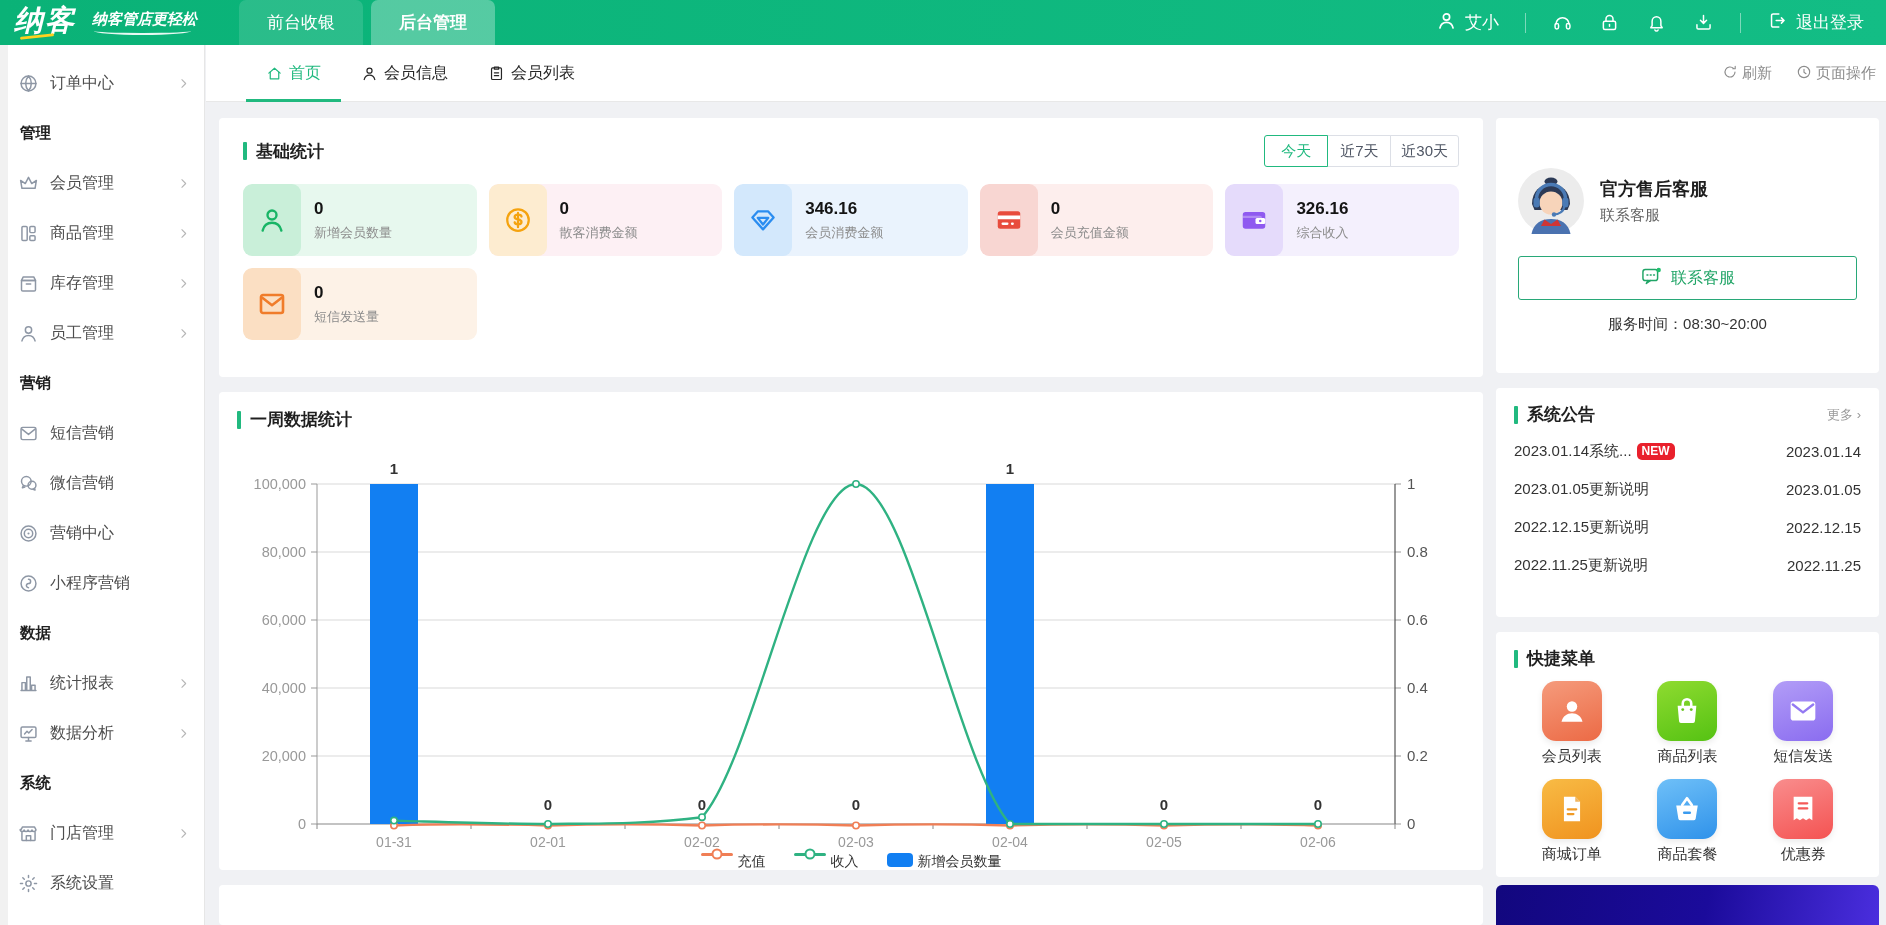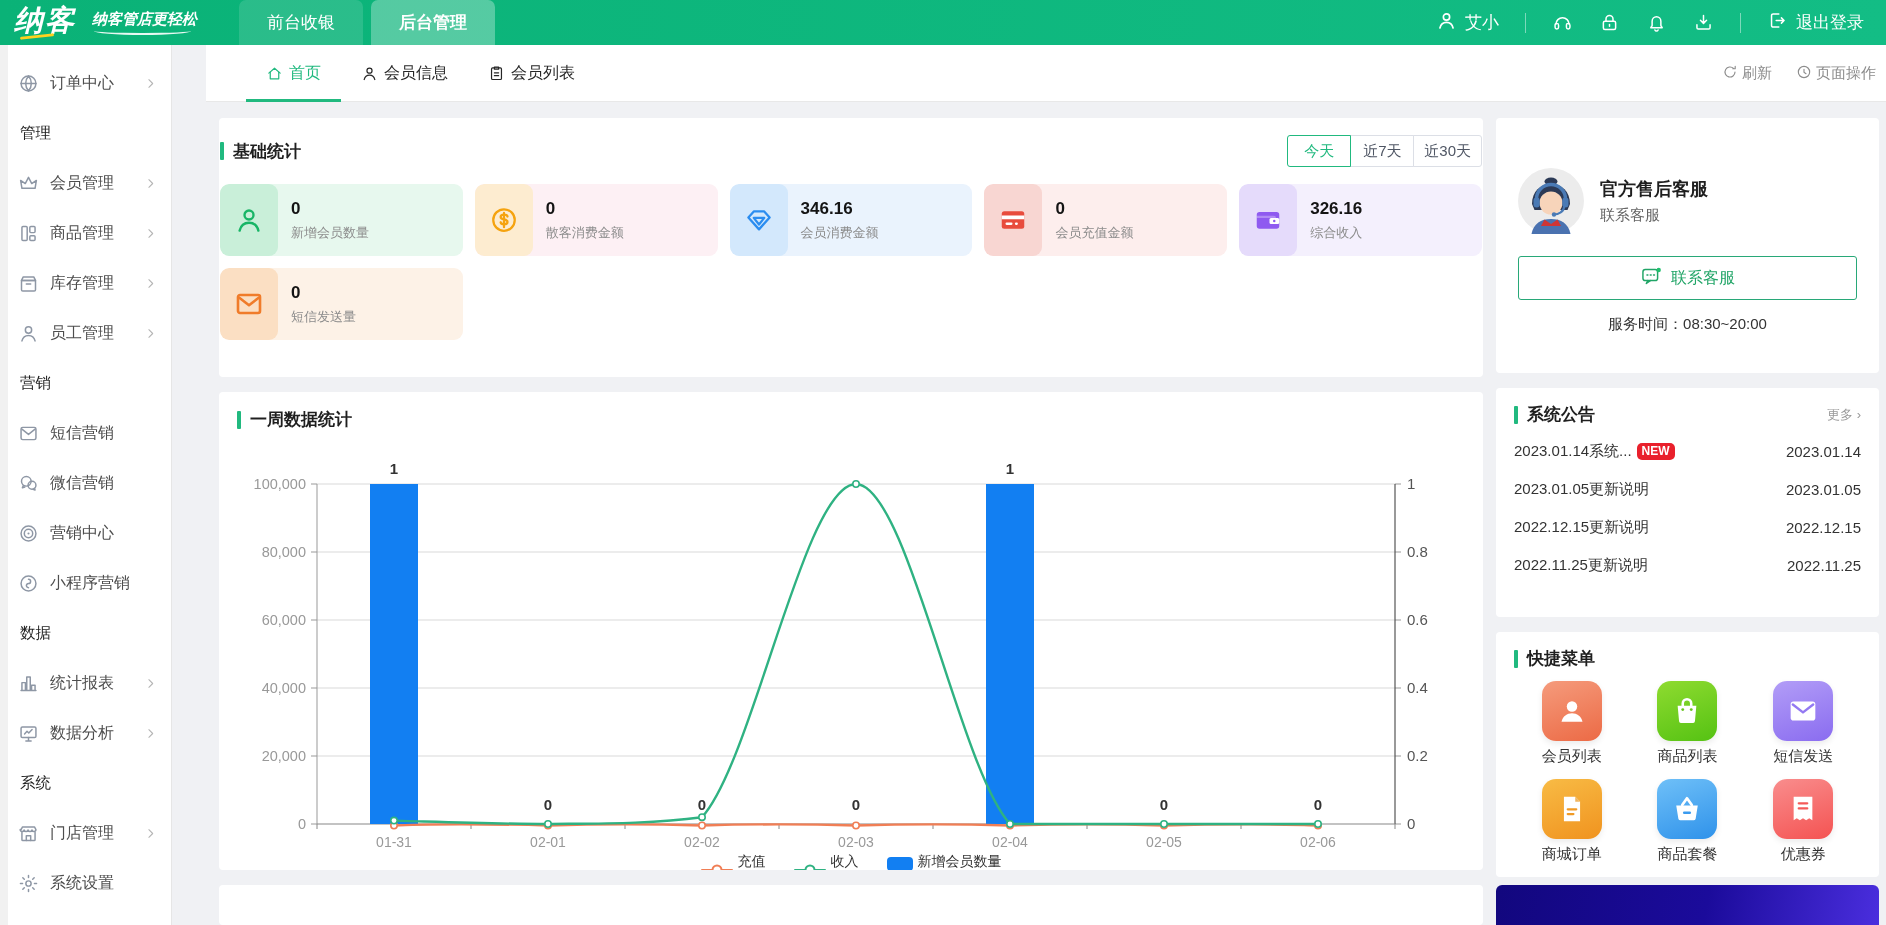--- a/index.html
+++ b/index.html
@@ -19,67 +19,67 @@
   .h-tab.active{background:rgba(255,255,255,.3);font-weight:700}
   .header-right{margin-left:auto;display:flex;align-items:center;gap:26px;padding-right:22px;font-size:17px}
   .h-ic{display:flex;align-items:center;cursor:pointer}
   .h-ic svg{width:21px;height:21px}
   .h-user,.h-logout{display:flex;align-items:center;gap:8px;cursor:pointer}
   .h-user svg,.h-logout svg{width:21px;height:21px}
   .h-div{width:1px;height:20px;background:rgba(255,255,255,.45)}
   
   .left-track{position:absolute;left:0;top:45px;bottom:0;width:8px;background:#f1f1f1;z-index:6}
   
-  .sidebar{position:absolute;left:0;top:45px;bottom:0;width:172px;background:#fff;border-right:1px solid #e6e6e6;
+  .sidebar{position:absolute;left:0;top:45px;bottom:0;width:205px;background:#fff;border-right:1px solid #e6e6e6;
     overflow:hidden;padding-top:13px;box-sizing:border-box;z-index:5}
   .side-item{height:50px;display:flex;align-items:center;padding:0 14px 0 18px;color:#4d4d4d;font-size:16px;cursor:pointer}
   .side-item .icon{width:21px;height:21px;color:#8e97a5;margin-right:11px;display:flex}
   .side-item .icon svg{width:21px;height:21px}
   .side-item .chev{margin-left:auto;color:#b5b5b5;display:flex}
   .side-item .chev svg{width:13px;height:13px}
-  .side-section{height:50px;display:flex;align-items:center;padding-left:20px;font-size:15.5px;font-weight:400;color:#1f1f1f}
+  .side-section{height:50px;display:flex;align-items:center;padding-left:20px;font-size:15.5px;font-weight:700;color:#1f1f1f}
   
   .tabstrip{position:absolute;left:206px;top:45px;right:0;height:57px;background:#fff;border-bottom:1px solid #e8e8e8;
     display:flex;align-items:stretch;padding:0 10px 0 40px;box-sizing:border-box;z-index:4}
   .p-tab{display:flex;align-items:center;gap:6px;padding:0 20px;font-size:16px;color:#262626;position:relative;cursor:pointer}
   .p-tab .icon{display:flex}.p-tab .icon svg{width:17px;height:17px}
   .p-tab.active{color:#21b97f}
   .p-tab.active::after{content:"";position:absolute;left:0;right:0;bottom:-1px;height:3px;background:#21b97f}
   .strip-right{margin-left:auto;display:flex;align-items:center;gap:24px;color:#8c8c8c;font-size:15px}
   .strip-btn{display:flex;align-items:center;gap:4px;cursor:pointer;white-space:nowrap}
   .strip-btn svg{width:16px;height:16px}
   
   .main{position:absolute;left:206px;top:102px;right:0;bottom:0;padding:16px 8px 0 13px;display:flex;gap:13px;box-sizing:border-box}
   .col-left{width:1264px;flex:none;display:flex;flex-direction:column}
   .col-right{width:383px;flex:none;display:flex;flex-direction:column}
   .card{background:#fff;border-radius:4px;box-sizing:border-box}
   .card-head{display:flex;align-items:center}
   .gbar{width:4px;height:18px;background:#21b97f;margin-right:9px;border-radius:1px}
   .card-head h2{margin:0;font-size:17px;font-weight:700;color:#1f1f1f}
   
-  .stats-card{height:270px;padding:17px 1px}
+  .stats-card{height:270px;padding:17px 24px}
   .periods{margin-left:auto;display:flex}
   .period{min-width:64px;padding:0 10px;height:32px;display:flex;align-items:center;justify-content:center;
     border:1px solid #dcdfe6;margin-left:-1px;font-size:15px;color:#4f5664;background:#fff;cursor:pointer;box-sizing:border-box}
   .period:first-child{border-radius:3px 0 0 3px;margin-left:0}
   .period:last-child{border-radius:0 3px 3px 0}
   .period.active{color:#21b97f;border-color:#21b97f;z-index:1;position:relative}
   .stat-grid{margin-top:17px;display:grid;grid-template-columns:repeat(5,1fr);gap:12px}
   .stat{height:72px;border-radius:9px;display:flex;align-items:center;overflow:hidden}
   .stat-ico{width:58px;height:72px;flex:none;border-radius:9px;display:flex;align-items:center;justify-content:center}
   .stat-ico svg{width:30px;height:30px}
   .stat-body{margin-left:13px;min-width:0}
   .stat-val{font-size:17px;font-weight:700;color:#141414}
   .stat-lab{font-size:13px;color:#8c8c8c;margin-top:5px;white-space:nowrap}
   
   .chart-card{margin-top:15px;height:500px;padding:16px 18px 0;overflow:hidden}
   #chart-box{margin-top:7px}
   #chart-box svg{display:block}
   .chart-legend{display:flex;justify-content:center;align-items:center;gap:28px;height:24px;font-size:14px;color:#333}
-  .leg{display:flex;align-items:flex-end;gap:5px;cursor:pointer}
+  .leg{display:flex;align-items:flex-start;gap:5px;cursor:pointer}
   .leg-sym{position:relative;width:32px;height:2.5px;border-radius:2px;display:inline-block}
   .leg-dot{position:absolute;left:50%;top:50%;transform:translate(-50%,-50%);width:7px;height:7px;border:2px solid;border-radius:50%;background:#fff;display:block}
   .leg-bar{width:26px;height:14px;border-radius:4px;display:inline-block}
   .cut-card-left{margin-top:15px;height:40px;background:#fff;border-radius:4px;flex:none}
   
   .service-card{height:270px;padding:18px 22px}
   .svc-top{display:flex;align-items:center;margin-top:32px}
   .svc-avatar{width:66px;height:66px;flex:none}
   .svc-info{margin-left:16px}
   .svc-title{font-size:18px;font-weight:700;color:#1f1f1f}

